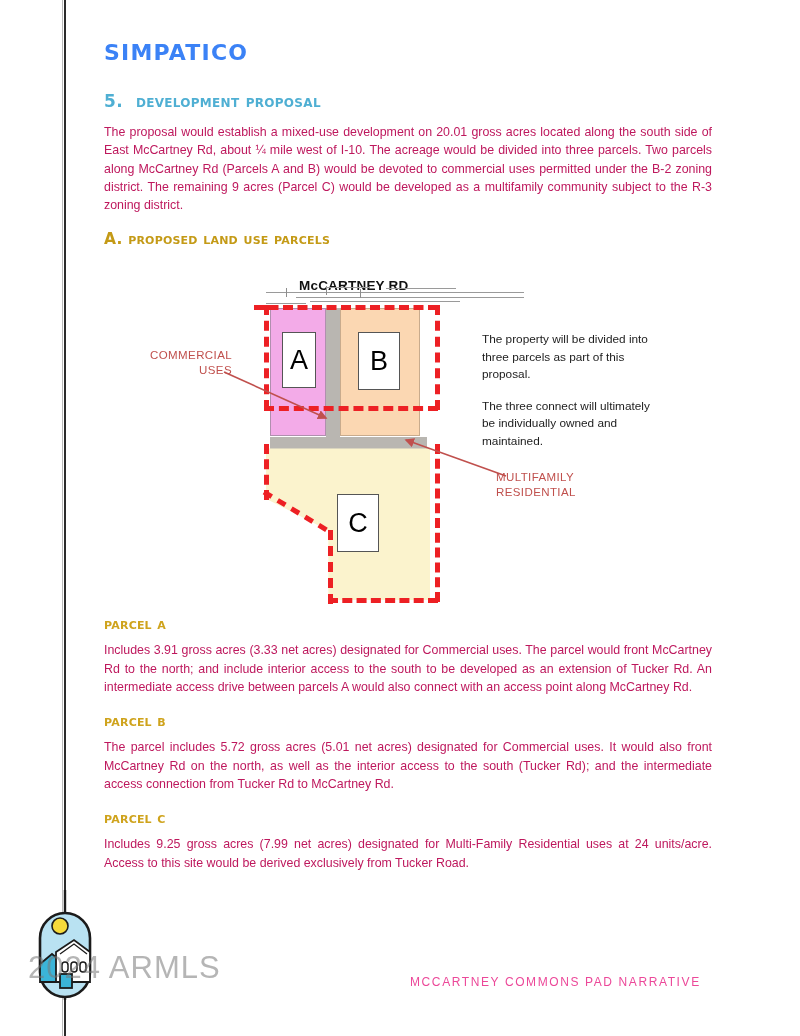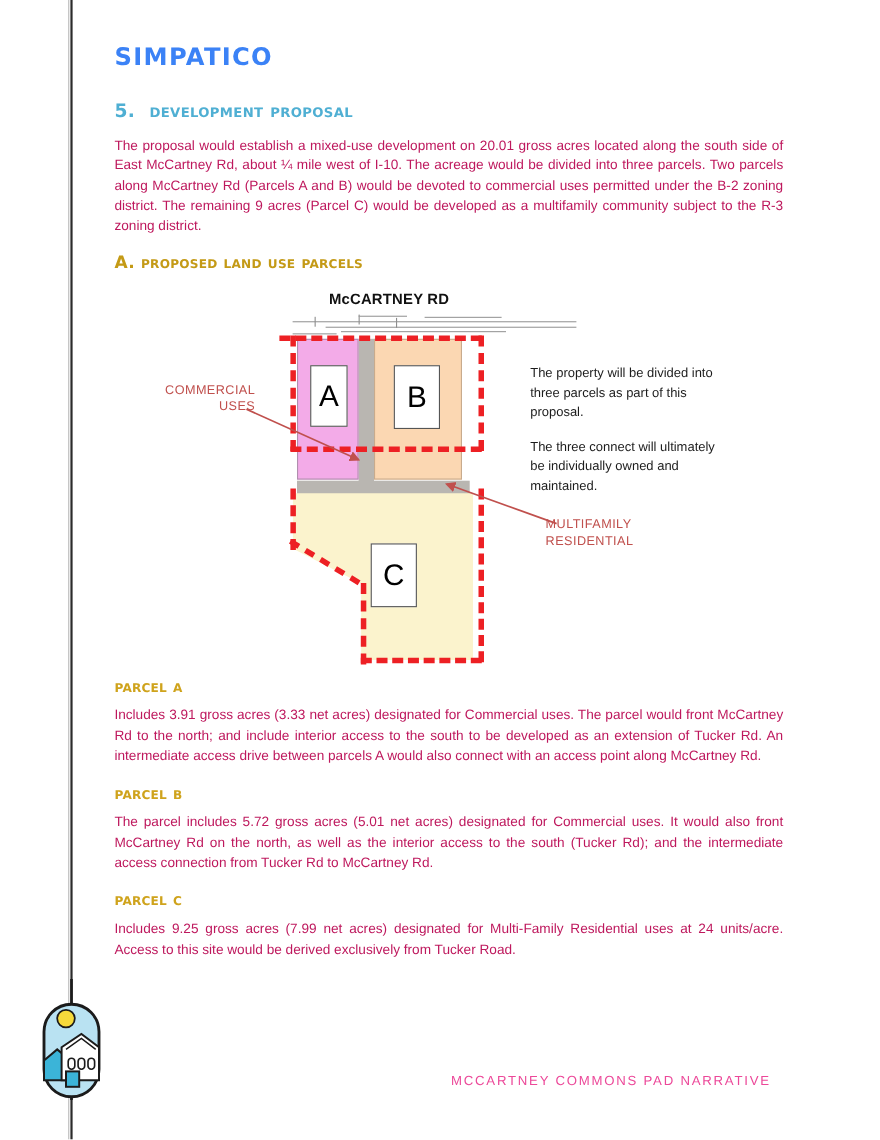--- a/index.html
+++ b/index.html
@@ -99,21 +99,21 @@
   .diagram-wrap {
     position: relative;
     width: 608px;
     height: 345px;
     margin: 14px 0 8px 0;
   }
 
   .road-label {
     position: absolute;
     left: 195px;
-    top: 2px;
+    top: 16px;
     font-family: "Liberation Sans", sans-serif;
     font-size: 13.5px;
     font-weight: 600;
     color: #111;
     letter-spacing: 0.2px;
   }
 
   
   .survey {
     position: absolute;
@@ -431,15 +431,16 @@
       <path d="M6,48 A25,25 0 0 1 56,48 L56,82 A25,25 0 0 1 6,82 Z" fill="#B9E2F2" stroke="#1b1b1b" stroke-width="2.6"></path>
       <circle cx="26" cy="36" r="8" fill="#F6DA3B" stroke="#1b1b1b" stroke-width="1.6"></circle>
       <path d="M6,74 L18,64 L30,74 L30,92 L6,92 Z" fill="#3BB4D8" stroke="#1b1b1b" stroke-width="1.8"></path>
       <path d="M22,62 L40,50 L56,62 L56,92 L22,92 Z" fill="#ffffff" stroke="#1b1b1b" stroke-width="1.8"></path>
       <path d="M26,64 L40,54 L53,64" fill="none" stroke="#1b1b1b" stroke-width="1.3"></path>
       <rect x="28" y="72" width="6" height="10" rx="3" fill="#ffffff" stroke="#1b1b1b" stroke-width="1.5"></rect>
       <rect x="37" y="72" width="6" height="10" rx="3" fill="#ffffff" stroke="#1b1b1b" stroke-width="1.5"></rect>
       <rect x="46" y="72" width="6" height="10" rx="3" fill="#ffffff" stroke="#1b1b1b" stroke-width="1.5"></rect>
       <rect x="26" y="84" width="12" height="14" fill="#3BB4D8" stroke="#1b1b1b" stroke-width="1.8"></rect>
     </svg>
+    <div class="wm-text">2024 ARMLS</div>
   </div>
 
 </div>
 
 </body></html>

